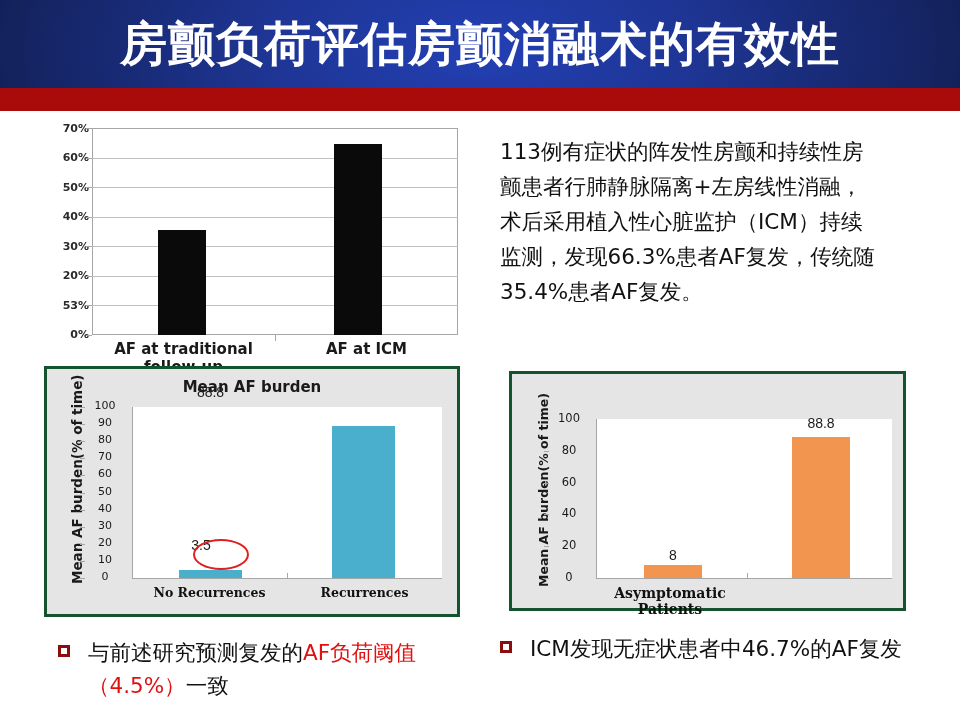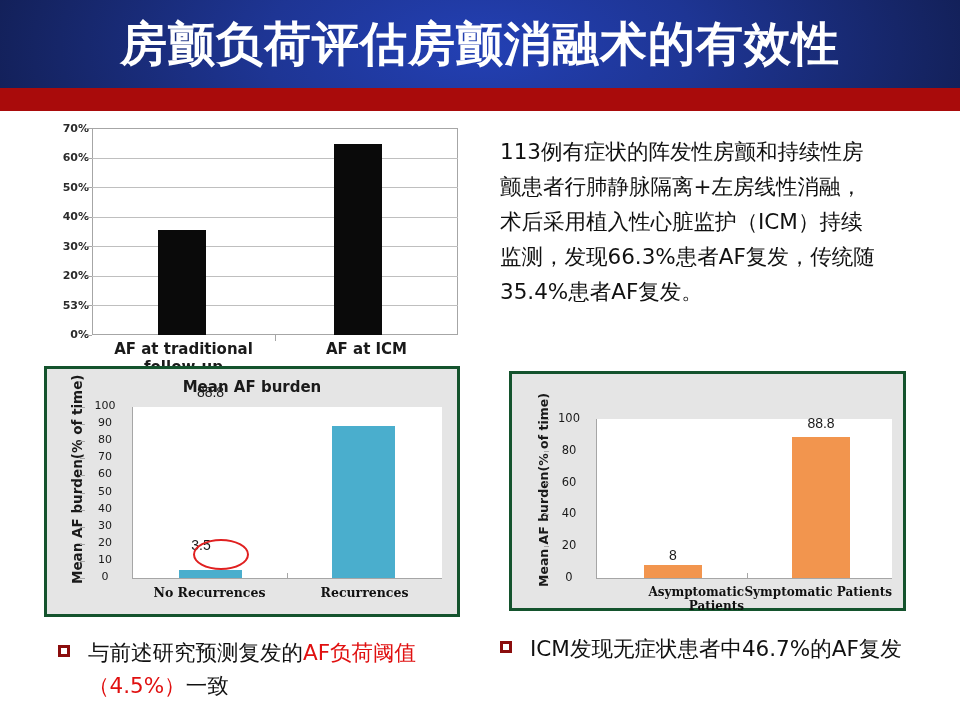--- a/index.html
+++ b/index.html
@@ -195,21 +195,21 @@
   #chart-bl .bar-value { font-size: 14px; }
   #chart-br .bar-value { font-size: 14px; }
   .xlabel2 {
     position: absolute;
     text-align: center;
     font-weight: bold;
     color: #111111;
     font-family: "DejaVu Serif", "Liberation Serif", serif;
   }
   #chart-bl .xlabel2 { font-size: 12.5px; }
-  #chart-br .xlabel2 { font-size: 12px; text-align: right; }
+  #chart-br .xlabel2 { font-size: 14px; }
   .xdivider {
     position: absolute;
     width: 1px; background: #a6a6a6;
   }
   #ellipse-annot {
     position: absolute;
     left: 193px; top: 539px;
     width: 56px; height: 31px;
     border: 2px solid #e02020;
     border-radius: 50%;
@@ -353,21 +353,20 @@
       <div class="bar2" style="left:48px;width:58px;height:13px;background:#f2954e"></div>
       <div class="bar2" style="left:196px;width:58px;height:141px;background:#f2954e"></div>
 
       <div class="bar-value" style="left:48px;width:58px;top:128px">8</div>
       <div class="bar-value" style="left:196px;width:58px;top:-4px">88.8</div>
 
       <div class="xdivider" style="left:151px;bottom:0;height:6px"></div>
     </div>
 
     <div class="xlabel2" style="left:84px;width:148px;top:211px">Asymptomatic Patients</div>
-    <div class="xlabel2" style="left:232px;width:148px;top:211px">Symptomatic Patients</div>
   </div>
 
   <div id="bullet-left" class="bullet-block">
     <span class="bullet-marker"></span>
     <div class="bullet-text"><span>与前述研究预测复发的</span><span class="red-em">AF负荷阈值（4.5%）</span><span>一致</span></div>
   </div>
 
   <div id="bullet-right" class="bullet-block">
     <span class="bullet-marker"></span>
     <div class="bullet-text">ICM发现无症状患者中46.7%的AF复发</div>

